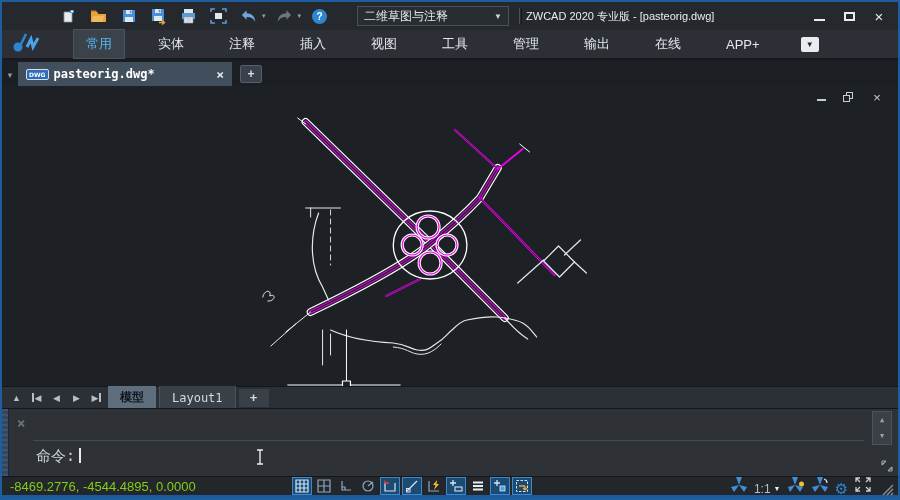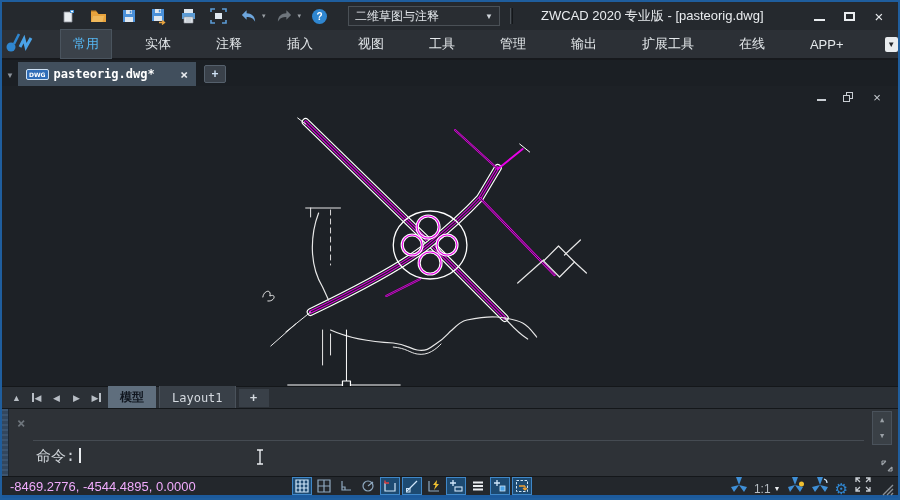--- a/index.html
+++ b/index.html
@@ -8,47 +8,47 @@
   .app { position:relative; width:900px; height:500px; background:#25292e;
          border:2px solid #1f5e9e; overflow:hidden; }
 
   
   .titlebar { height:28px; background:#25292e; display:flex; align-items:center; padding-left:58px; }
   .qa-icon { width:17px; height:17px; margin-right:13px; display:flex; align-items:center; justify-content:center; cursor:default; }
   .qa-icon svg { display:block; }
   .drop-sm { font-size:7px; color:#9aa0a6; margin:0 10px 0 -8px; }
   .help-circle { width:15px; height:15px; border-radius:50%; background:#2f86d0; color:#fff;
                  font-size:10px; font-weight:bold; display:flex; align-items:center; justify-content:center; }
-  .workspace { width:152px; height:20px; background:#292d32; border:1px solid #4a5056; margin-left:7px;
+  .workspace { width:152px; height:20px; background:#292d32; border:1px solid #4a5056; margin-left:16px;
                display:flex; align-items:center; padding:0 6px; }
   .workspace .ws-label { flex:1; font-size:12px; color:#e2e6ea; white-space:nowrap; overflow:hidden; }
   .workspace .ws-arrow { font-size:8px; color:#cfd4d9; }
   .tb-sep { width:1px; height:16px; background:#4a5056; margin:0 6px 0 10px; box-shadow:2px 0 0 #14171a; }
-  .win-title { font-size:13px; color:#e9ecef; margin-left:24px; white-space:nowrap;text-align:center; }
+  .win-title { font-size:11px; color:#e9ecef; margin-left:0; white-space:nowrap;text-align:center; }
   .win-controls { margin-left:auto; display:flex; align-items:center; gap:12px; padding-right:10px; }
   .wc { width:18px; height:16px; display:flex; align-items:center; justify-content:center; color:#e9ecef; }
   .wc-min i { display:block; width:11px; height:2px; background:#e9ecef; margin-top:7px; }
   .wc-max i { display:block; width:11px; height:9px; border:2px solid #e9ecef; }
   .wc-close { font-size:15px; line-height:1; }
 
   
   .ribbon { height:30px; background:#2c3036; display:flex; align-items:center; border-bottom:2px solid #17191d;gap:17px; }
   .logo { width:52px; height:30px; display:flex; align-items:center; justify-content:center; }
   .rtab { font-size:13px; color:#e4e8eb; padding:5px 12px; margin:0 2px; white-space:nowrap; }
   .rtab.active { background:#3b424a; color:#55b7f3; border:1px solid #4a545e; }
   .ribbon-overflow { width:18px; height:15px; background:#e9ecef; border-radius:2px; margin-left:10px;
                      display:flex; align-items:center; justify-content:center; font-size:8px; color:#22262b; }
 
   
   .doctabs { height:26px; background:#1b1f24; display:flex; align-items:flex-end; }
   .dt-menu { width:16px; height:22px; display:flex; align-items:center; justify-content:center;
              color:#8a9199; font-size:8px; }
   .doctab { height:24px; display:flex; align-items:center; padding:0 8px;
             font-family:"DejaVu Sans Mono", monospace; font-size:12px; }
-  .doctab.active { background:#414f5d; color:#fff; font-weight:bold; width:178px; }
+  .doctab.active { background:#414f5d; color:#fff; font-weight:bold; width:214px; }
   .doctab.inactive { background:#24282d; color:#7e868e; width:170px; border-left:1px solid #14171a; }
   .dwg-badge { background:#2f6db8; color:#fff; font-size:6px; font-weight:bold; border:1px solid #cfe2f5;
                border-radius:2px; padding:1px 2px; margin-right:5px; font-family:"DejaVu Sans", sans-serif; }
   .dt-close { margin-left:auto; color:#e9ecef; font-size:13px; font-weight:bold; }
   .dt-new { width:22px; height:18px; background:#3a414a; border-radius:2px; margin:0 0 3px 8px;
             display:flex; align-items:center; justify-content:center; color:#cfe2f5; font-size:12px; font-weight:bold;
             border:1px solid #55606c; }
 
   
   .canvas { position:relative; height:300px; background:#1d2126; overflow:hidden; }
@@ -87,21 +87,21 @@
   .cmd-scroll { position:absolute; right:6px; top:2px; width:20px; height:34px; background:#3a4046;
                 border:1px solid #4a525b; display:flex; flex-direction:column; }
   .cmd-scroll span { flex:1; display:flex; align-items:center; justify-content:center; font-size:7px; color:#9aa0a6; }
   .cmd-grip { position:absolute; right:4px; bottom:3px; width:14px; height:14px; }
   .cmd-grip svg { display:block; }
   .ibeam { position:absolute; left:246px; top:40px; }
 
   
   .statusbar { height:22px; background:#23272c; border-top:1px solid #14171a; display:flex; align-items:center;
                padding:0 4px 0 8px; border-bottom:3px solid #1c5a9c; }
-  .coords { font-size:13px; color:#f0abfc; width:282px; white-space:nowrap; }
+  .coords { font-size:13px; color:#84cc16; width:282px; white-space:nowrap; }
   .toggles { display:flex; gap:2px; align-items:center; }
   .tg { width:20px; height:18px; display:flex; align-items:center; justify-content:center; border:1px solid transparent; }
   .tg.active { background:#1d4a71; border:1px solid #3f87c8; }
   .tg svg { display:block; }
   .status-right { margin-left:auto; display:flex; align-items:flex-end; gap:7px; }
   .scale-ctl { display:flex; align-items:center; gap:3px; color:#b8bec4; font-size:12px; }
   .scale-ctl .ws-arrow { font-size:7px; color:#e9ecef; }
   .gear { font-size:15px; color:#2f86d0; line-height:1; }
   .sb-grip { width:14px; height:14px; margin-left:2px; }
 </style>
@@ -197,21 +197,20 @@
         </svg>
     </div>
     <span class="rtab active">常用</span>
     <span class="rtab">实体</span>
     <span class="rtab">注释</span>
     <span class="rtab">插入</span>
     <span class="rtab">视图</span>
     <span class="rtab">工具</span>
     <span class="rtab">管理</span>
     <span class="rtab">输出</span>
-    <span class="rtab">扩展工具</span>
     <span class="rtab">在线</span>
     <span class="rtab">APP+</span>
     <div class="ribbon-overflow">▼</div>
   </div>
 
   <div class="doctabs">
     <div class="dt-menu">▼</div>
     <div class="doctab active">
       <span class="dwg-badge">DWG</span>
       <span>pasteorig.dwg*</span>

